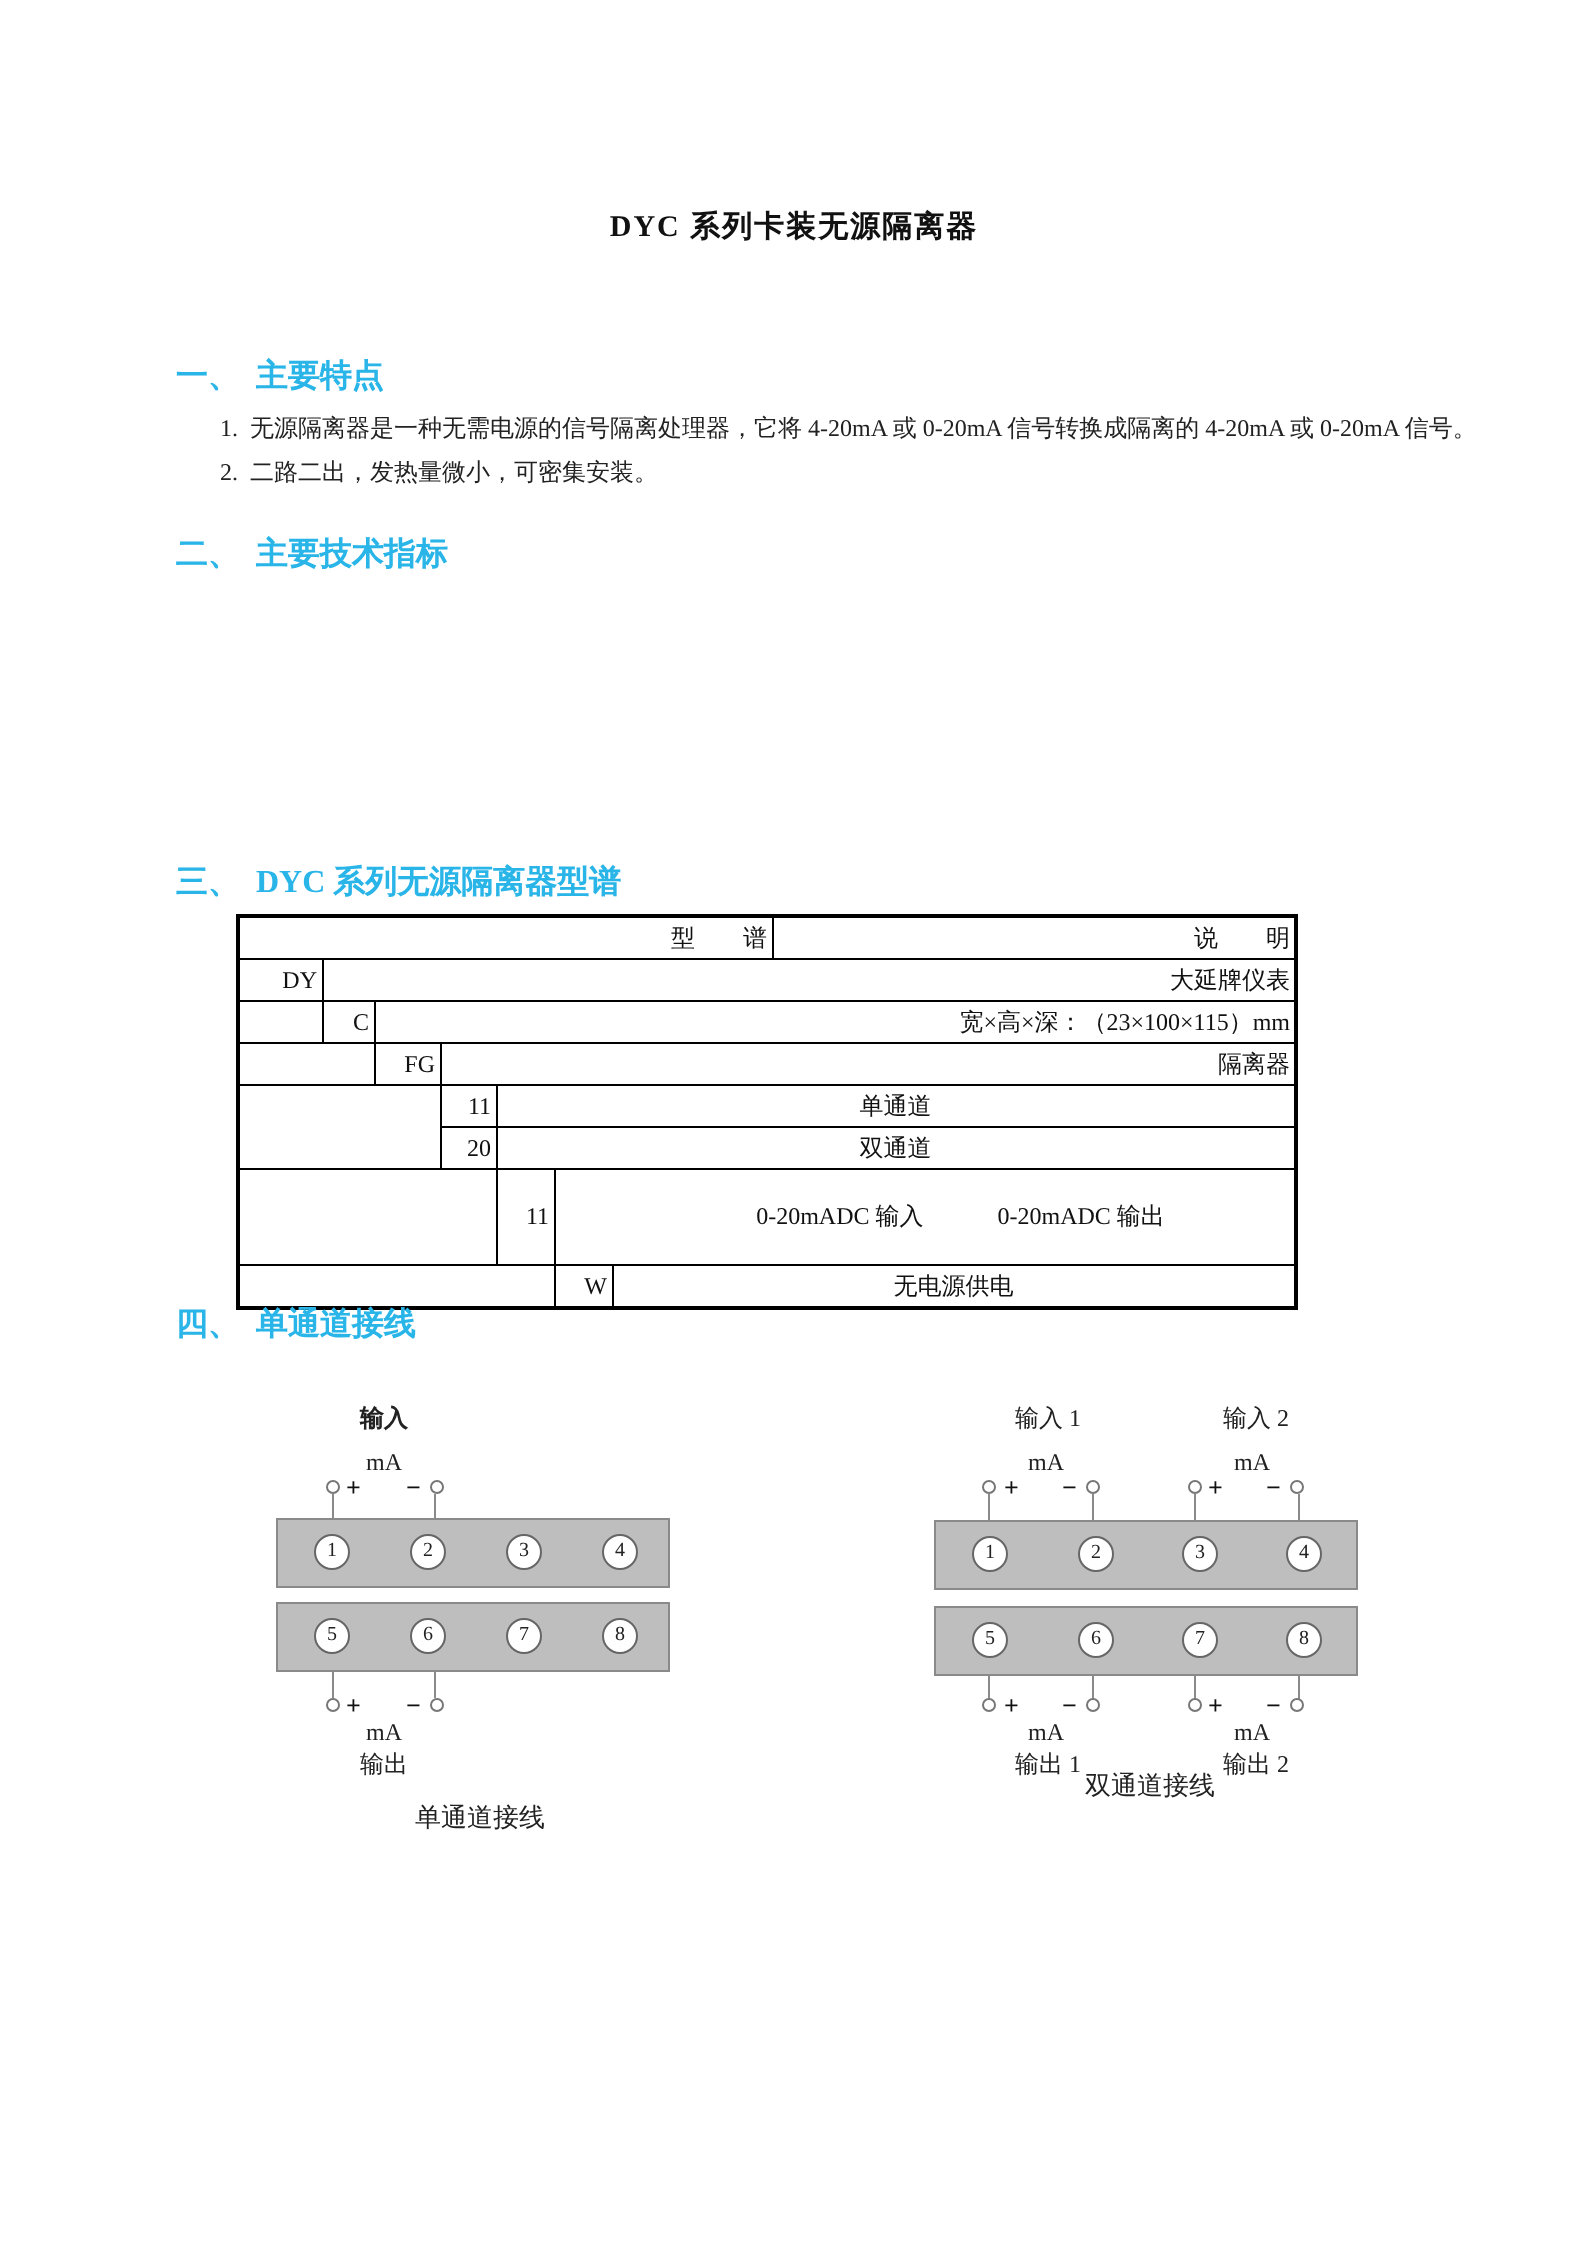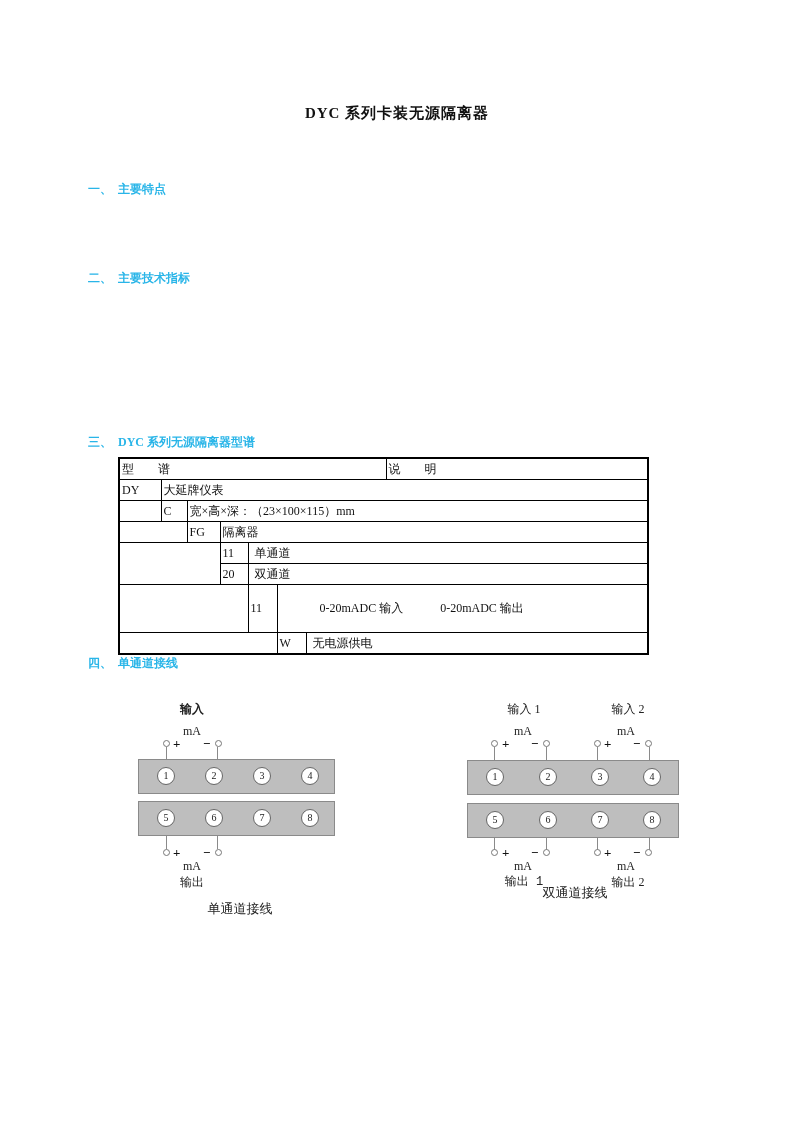--- a/index.html
+++ b/index.html
@@ -8,37 +8,37 @@
     font-family:"Liberation Serif","DejaVu Serif",serif; color:#1f1f1f;
     overflow:hidden;
   }
   .page-title {
     position:absolute; left:0; top:104px; width:100%;
     margin:0; text-align:center; font-size:15px; font-weight:bold;
     color:#111; letter-spacing:1px; white-space:pre-wrap;
   }
   .sec { position:absolute; left:88px; width:660px; }
   .sec-heading {
-    margin:0; font-size:12px; font-weight:bold; color:#29b5e8;
+    margin:0; font-size:16px; font-weight:bold; color:#29b5e8;
     white-space:pre-wrap; line-height:16px;
   }
   .li-list { margin-top:6px; margin-left:22px; }
   .li { font-size:12px; line-height:22px; white-space:pre-wrap; color:#222; }
 
   
   .model-table {
     margin-left:30px; margin-top:7px; border-collapse:collapse;
     table-layout:fixed; width:529px; border:2px solid #000;
   }
   .model-table td {
     border:1px solid #000; height:20px; font-size:12px; color:#111;
     padding:0 6px; white-space:pre-wrap; overflow:hidden;
   }
-  .model-table td.c { text-align:left; padding:0 2px; }
-  .model-table td.l { text-align:left; }
+  .model-table td.c { text-align:right; padding:0 2px; }
+  .model-table td.l { text-align:center; }
   .io-out { margin-left:37px; }
 
   
   .diagram { position:absolute; }
   .dlabel { position:absolute; font-size:12px; color:#222; text-align:center; line-height:14px; }
   .caption { position:absolute; font-size:13px; color:#222; text-align:center; line-height:15px; }
   .bar { position:absolute; background:#bebebe; border:1px solid #8a8a8a; }
   .tnum {
     position:absolute; width:16px; height:16px; border:1px solid #666;
     border-radius:50%; background:#fff; font-size:10px; line-height:16px;
@@ -51,20 +51,22 @@
 </head>
 <body>
 
 <div class="page">
 
   <h1 class="page-title">DYC 系列卡装无源隔离器</h1>
 
   <div class="sec" style="top:181px;">
     <h2 class="sec-heading">一、  主要特点</h2>
     <div class="li-list">
+      <div class="li">1.  无源隔离器是一种无需电源的信号隔离处理器，它将 4-20mA 或 0-20mA 信号转换成隔离的 4-20mA 或 0-20mA 信号。</div>
+      <div class="li">2.  二路二出，发热量微小，可密集安装。</div>
     </div>
   </div>
 
   <div class="sec" style="top:270px;">
     <h2 class="sec-heading">二、  主要技术指标</h2>
   </div>
 
   <div class="sec" style="top:434px;">
     <h2 class="sec-heading">三、  DYC 系列无源隔离器型谱</h2>
     <table class="model-table">
@@ -206,18 +208,18 @@
     <span class="sign" style="left:47px; top:146px;">+</span>
     <span class="sign" style="left:76px; top:146px;">−</span>
     <span class="tc" style="left:88px; top:149px;"></span>
     <span class="tc" style="left:139px; top:149px;"></span>
     <span class="sign" style="left:149px; top:146px;">+</span>
     <span class="sign" style="left:178px; top:146px;">−</span>
     <span class="tc" style="left:190px; top:149px;"></span>
 
     <div class="dlabel" style="left:28px; top:159px; width:80px;">mA</div>
     <div class="dlabel" style="left:131px; top:159px; width:80px;">mA</div>
-    <div class="dlabel" style="left:29px; top:175px; width:80px;font-family:Liberation Mono, monospace;">输出 1</div>
+    <div class="dlabel" style="left:29px; top:175px; width:80px;">输出 1</div>
     <div class="dlabel" style="left:133px; top:175px; width:80px;">输出 2</div>
     <div class="caption" style="left:55px; top:185px; width:130px;">双通道接线</div>
   </div>
 
 </div>
 
 </body></html>

